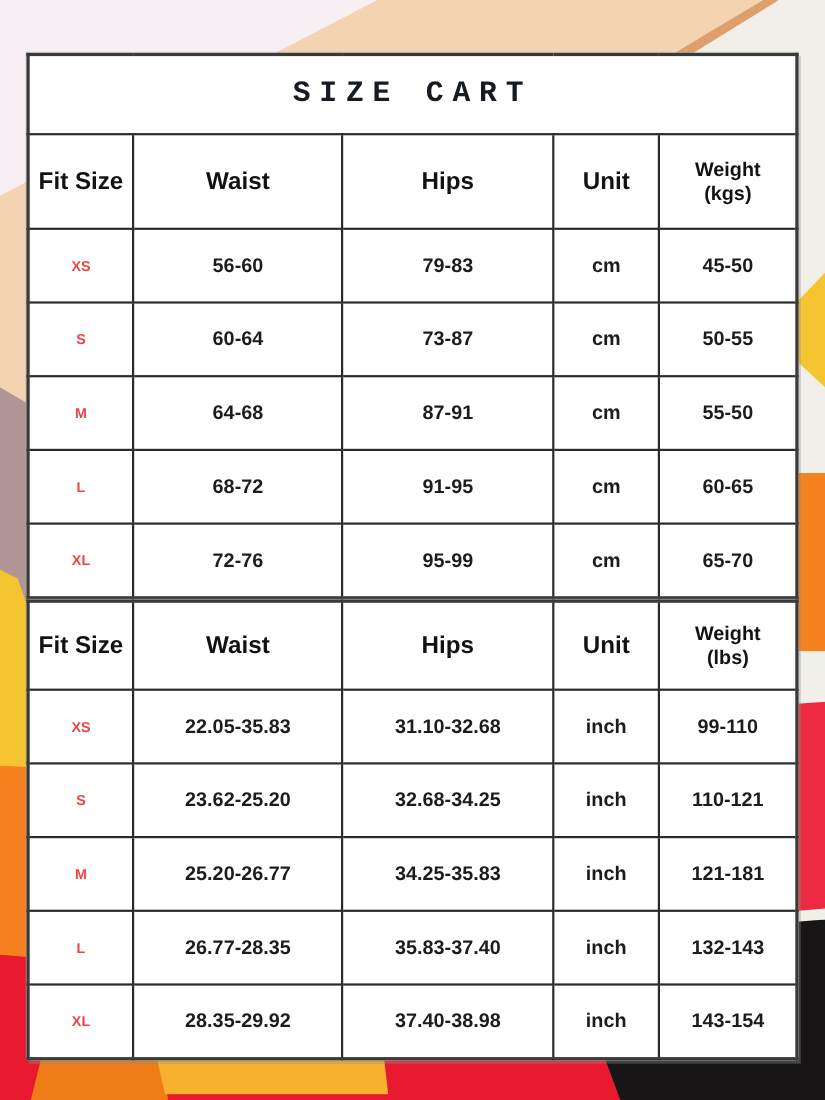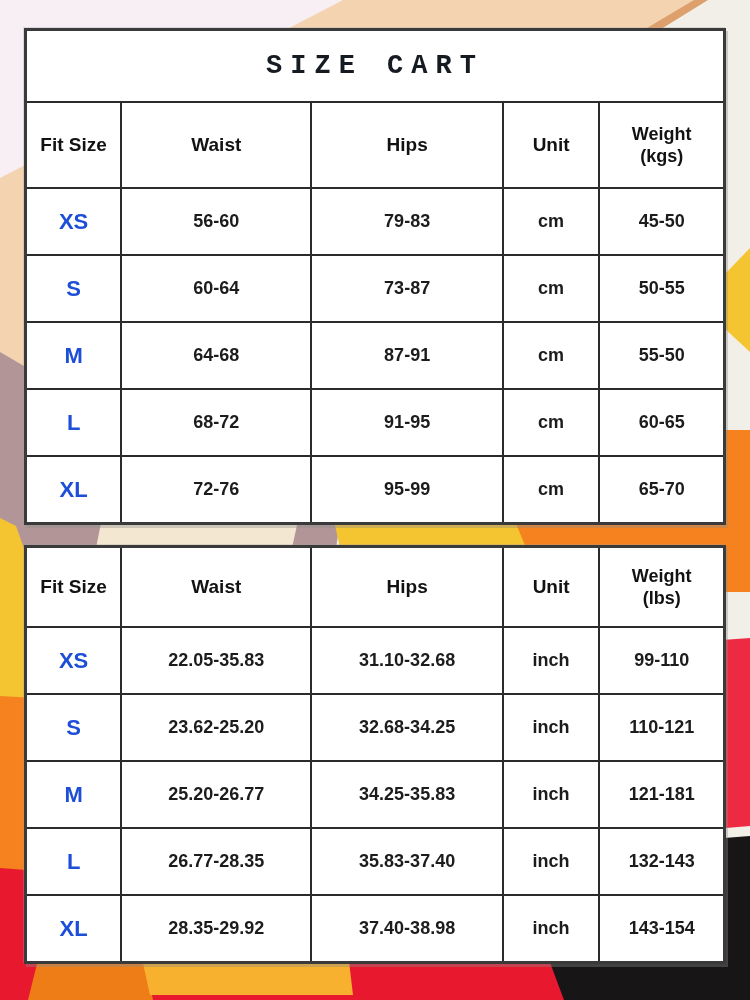--- a/index.html
+++ b/index.html
@@ -29,34 +29,34 @@
   .s-black       { clip-path: polygon(564px 1000px, 540px 936px, 698px 840px, 750px 836px, 750px 1000px); }
 
   
   .size-table {
     position: absolute; left: 24px; width: 702px;
     border-collapse: collapse; table-layout: fixed;
     background: #ffffff; z-index: 2;
     border: 3px solid #3a3a3a;
     box-shadow: 2px 3px 0 rgba(140,140,140,.38), -1px -1px 0 rgba(160,160,160,.3);
   }
-  #table-cm   { top: 28px;  height: 480px; }
+  #table-cm   { top: 48px;  height: 480px; }
   #table-inch { top: 545px; height: 404px; }
   .size-table td, .size-table th { border: 2px solid #2b2b2b; text-align: center; vertical-align: middle; padding: 0; }
   .r-title td {
     height: 70px; border-bottom: 2px solid #2b2b2b;
     font-family: "Liberation Mono", monospace;
     font-weight: 700; font-size: 27px; letter-spacing: 8px; color: #161b22;
   }
   #table-cm .r-head th { height: 84px; }
   #table-inch .r-head th { height: 78px; }
-  .r-head th { font-size: 19px; font-weight: 700; color: #121212; }
+  .r-head th { font-size: 22px; font-weight: 700; color: #121212; }
   .r-head .w-head { font-size: 18px; line-height: 1.25; }
   .r-data td { height: 65px; font-size: 18px; color: #1c1c1c; font-weight: 700; }
-  .r-data td.c-size { font-size: 22px; font-weight: 700; color: #1d4ed8; }
+  .r-data td.c-size { font-size: 13px; font-weight: 700; color: #ef4444; }
 </style>
 </head>
 <body>
 
 <div class="bg">
   <div class="shape s-pink" style="background:#f8eff5"></div>
   <div class="shape s-peach" style="background:#f4d3b1"></div>
   <div class="shape s-peach-edge" style="background:#dd9f6b"></div>
   <div class="shape s-yellow-tri" style="background:#f5c531"></div>
   <div class="shape s-taupe" style="background:#b29697"></div>

